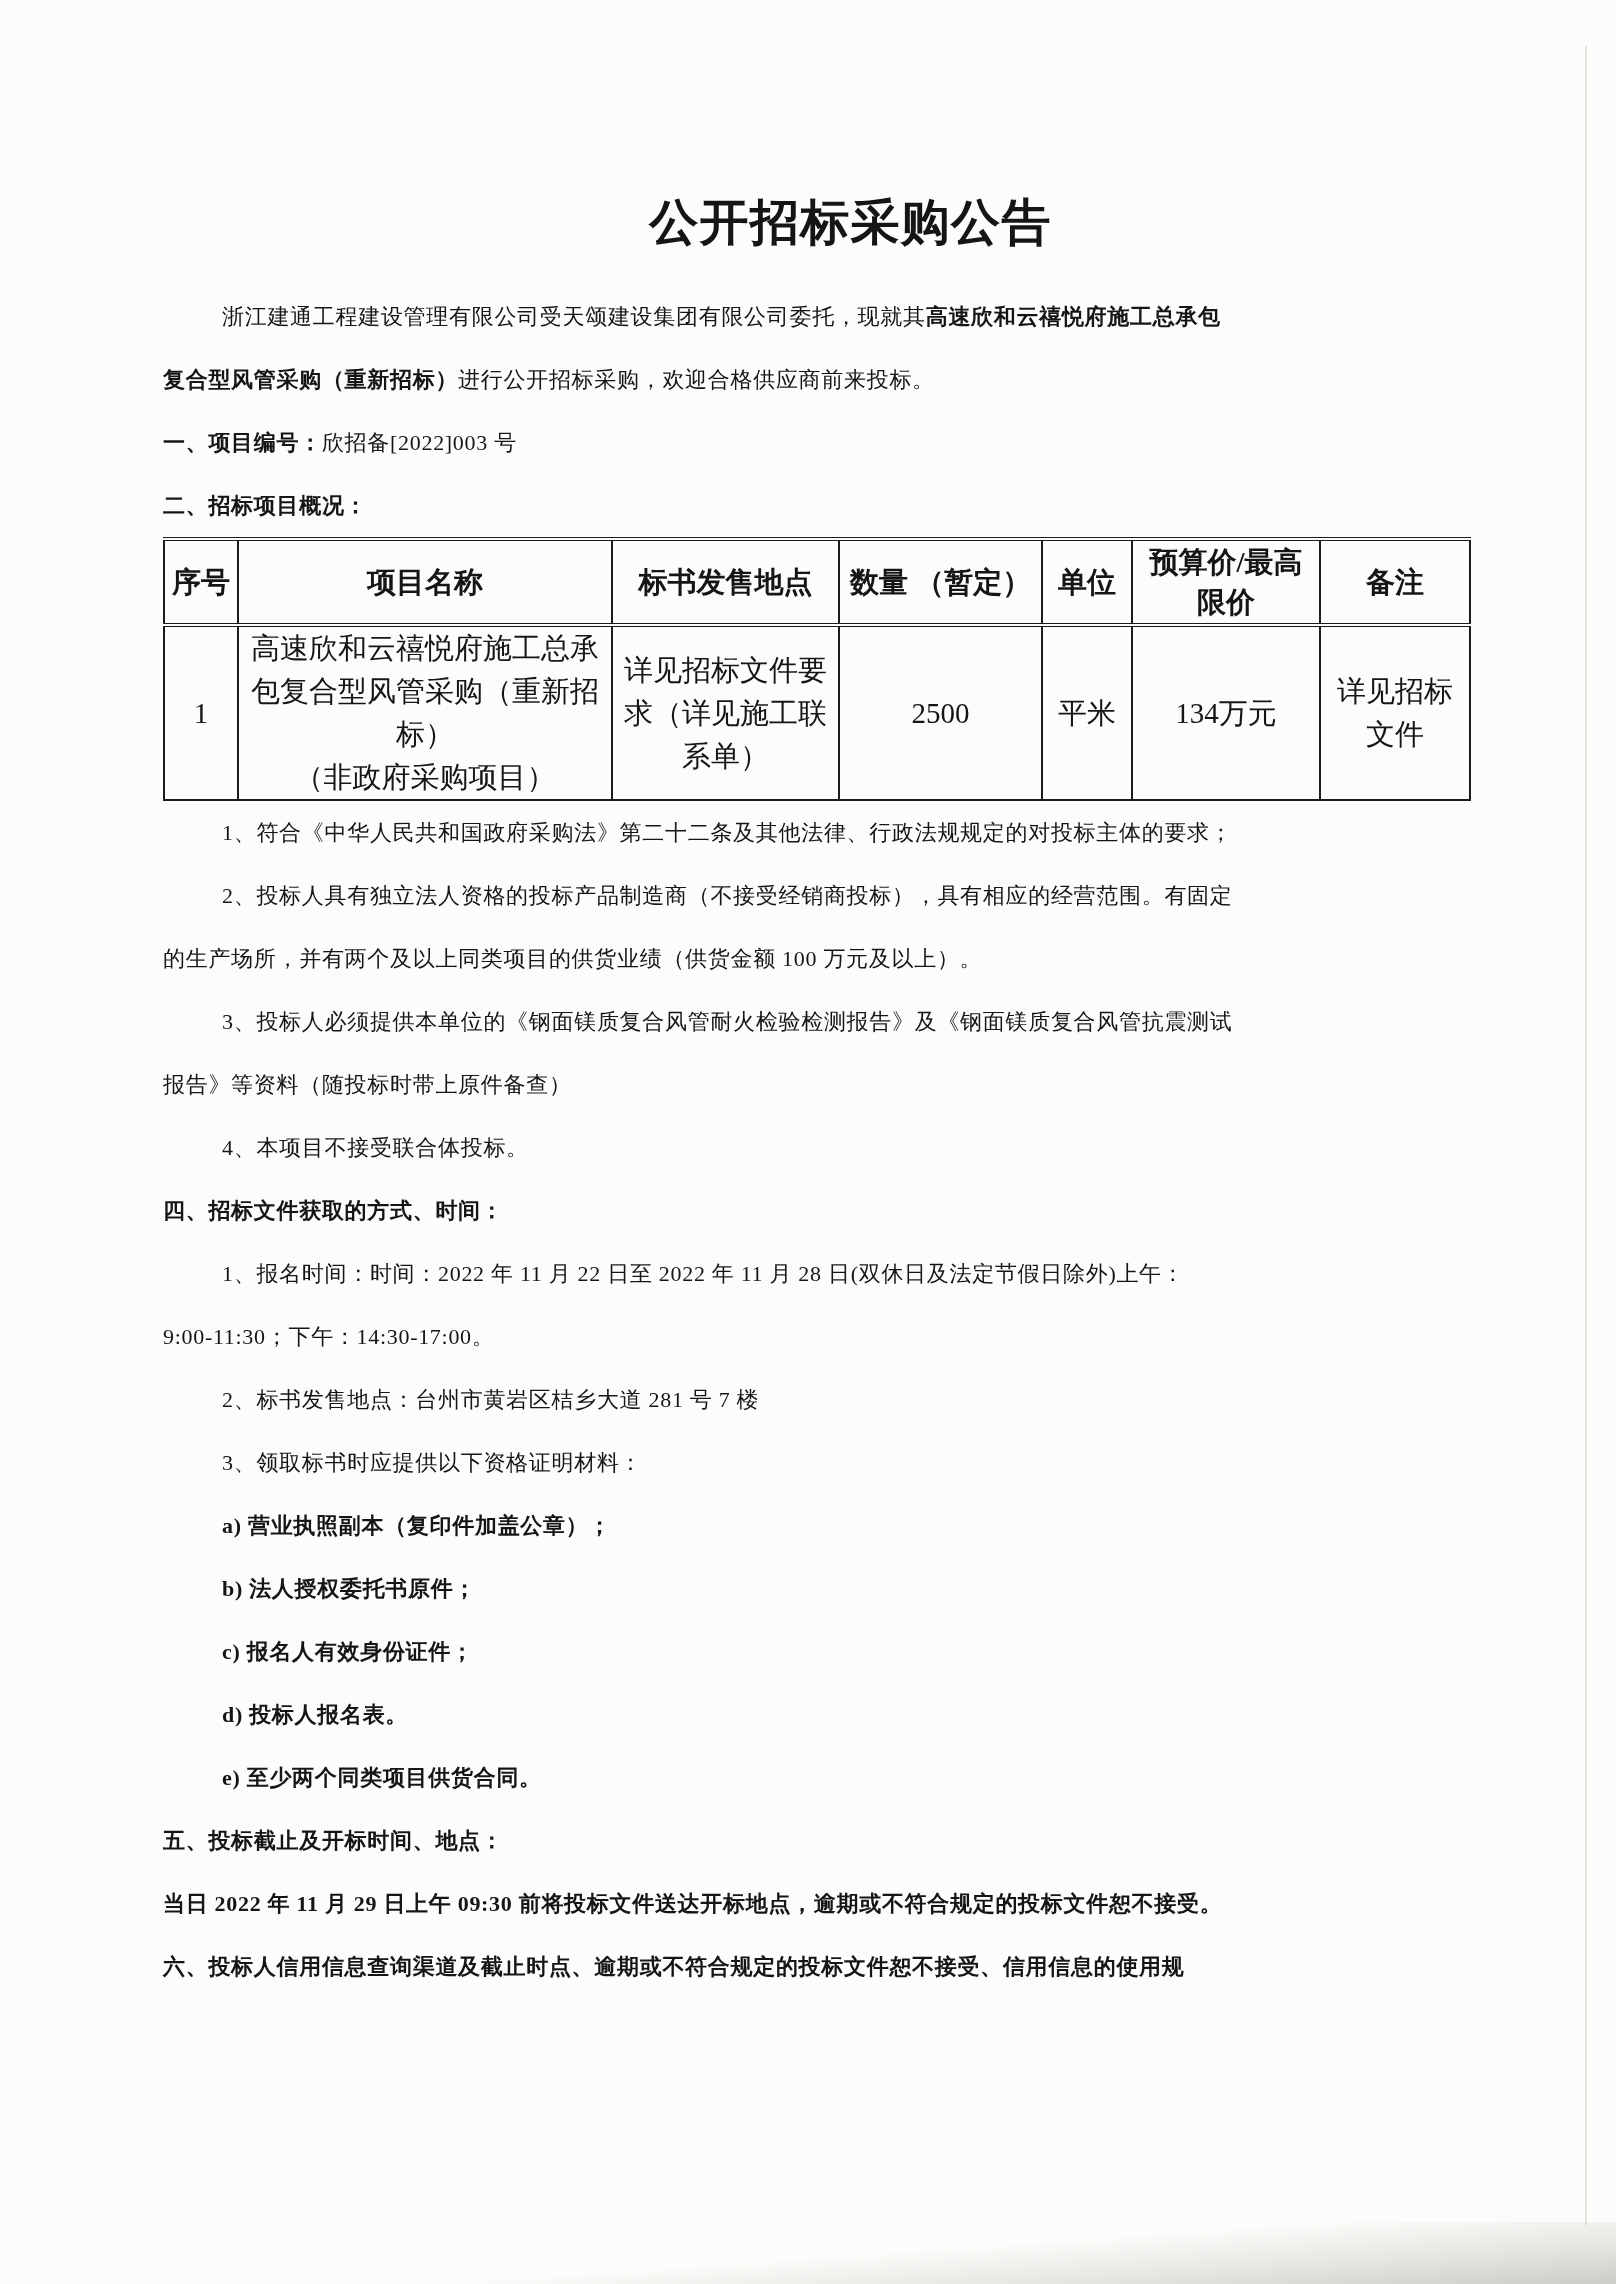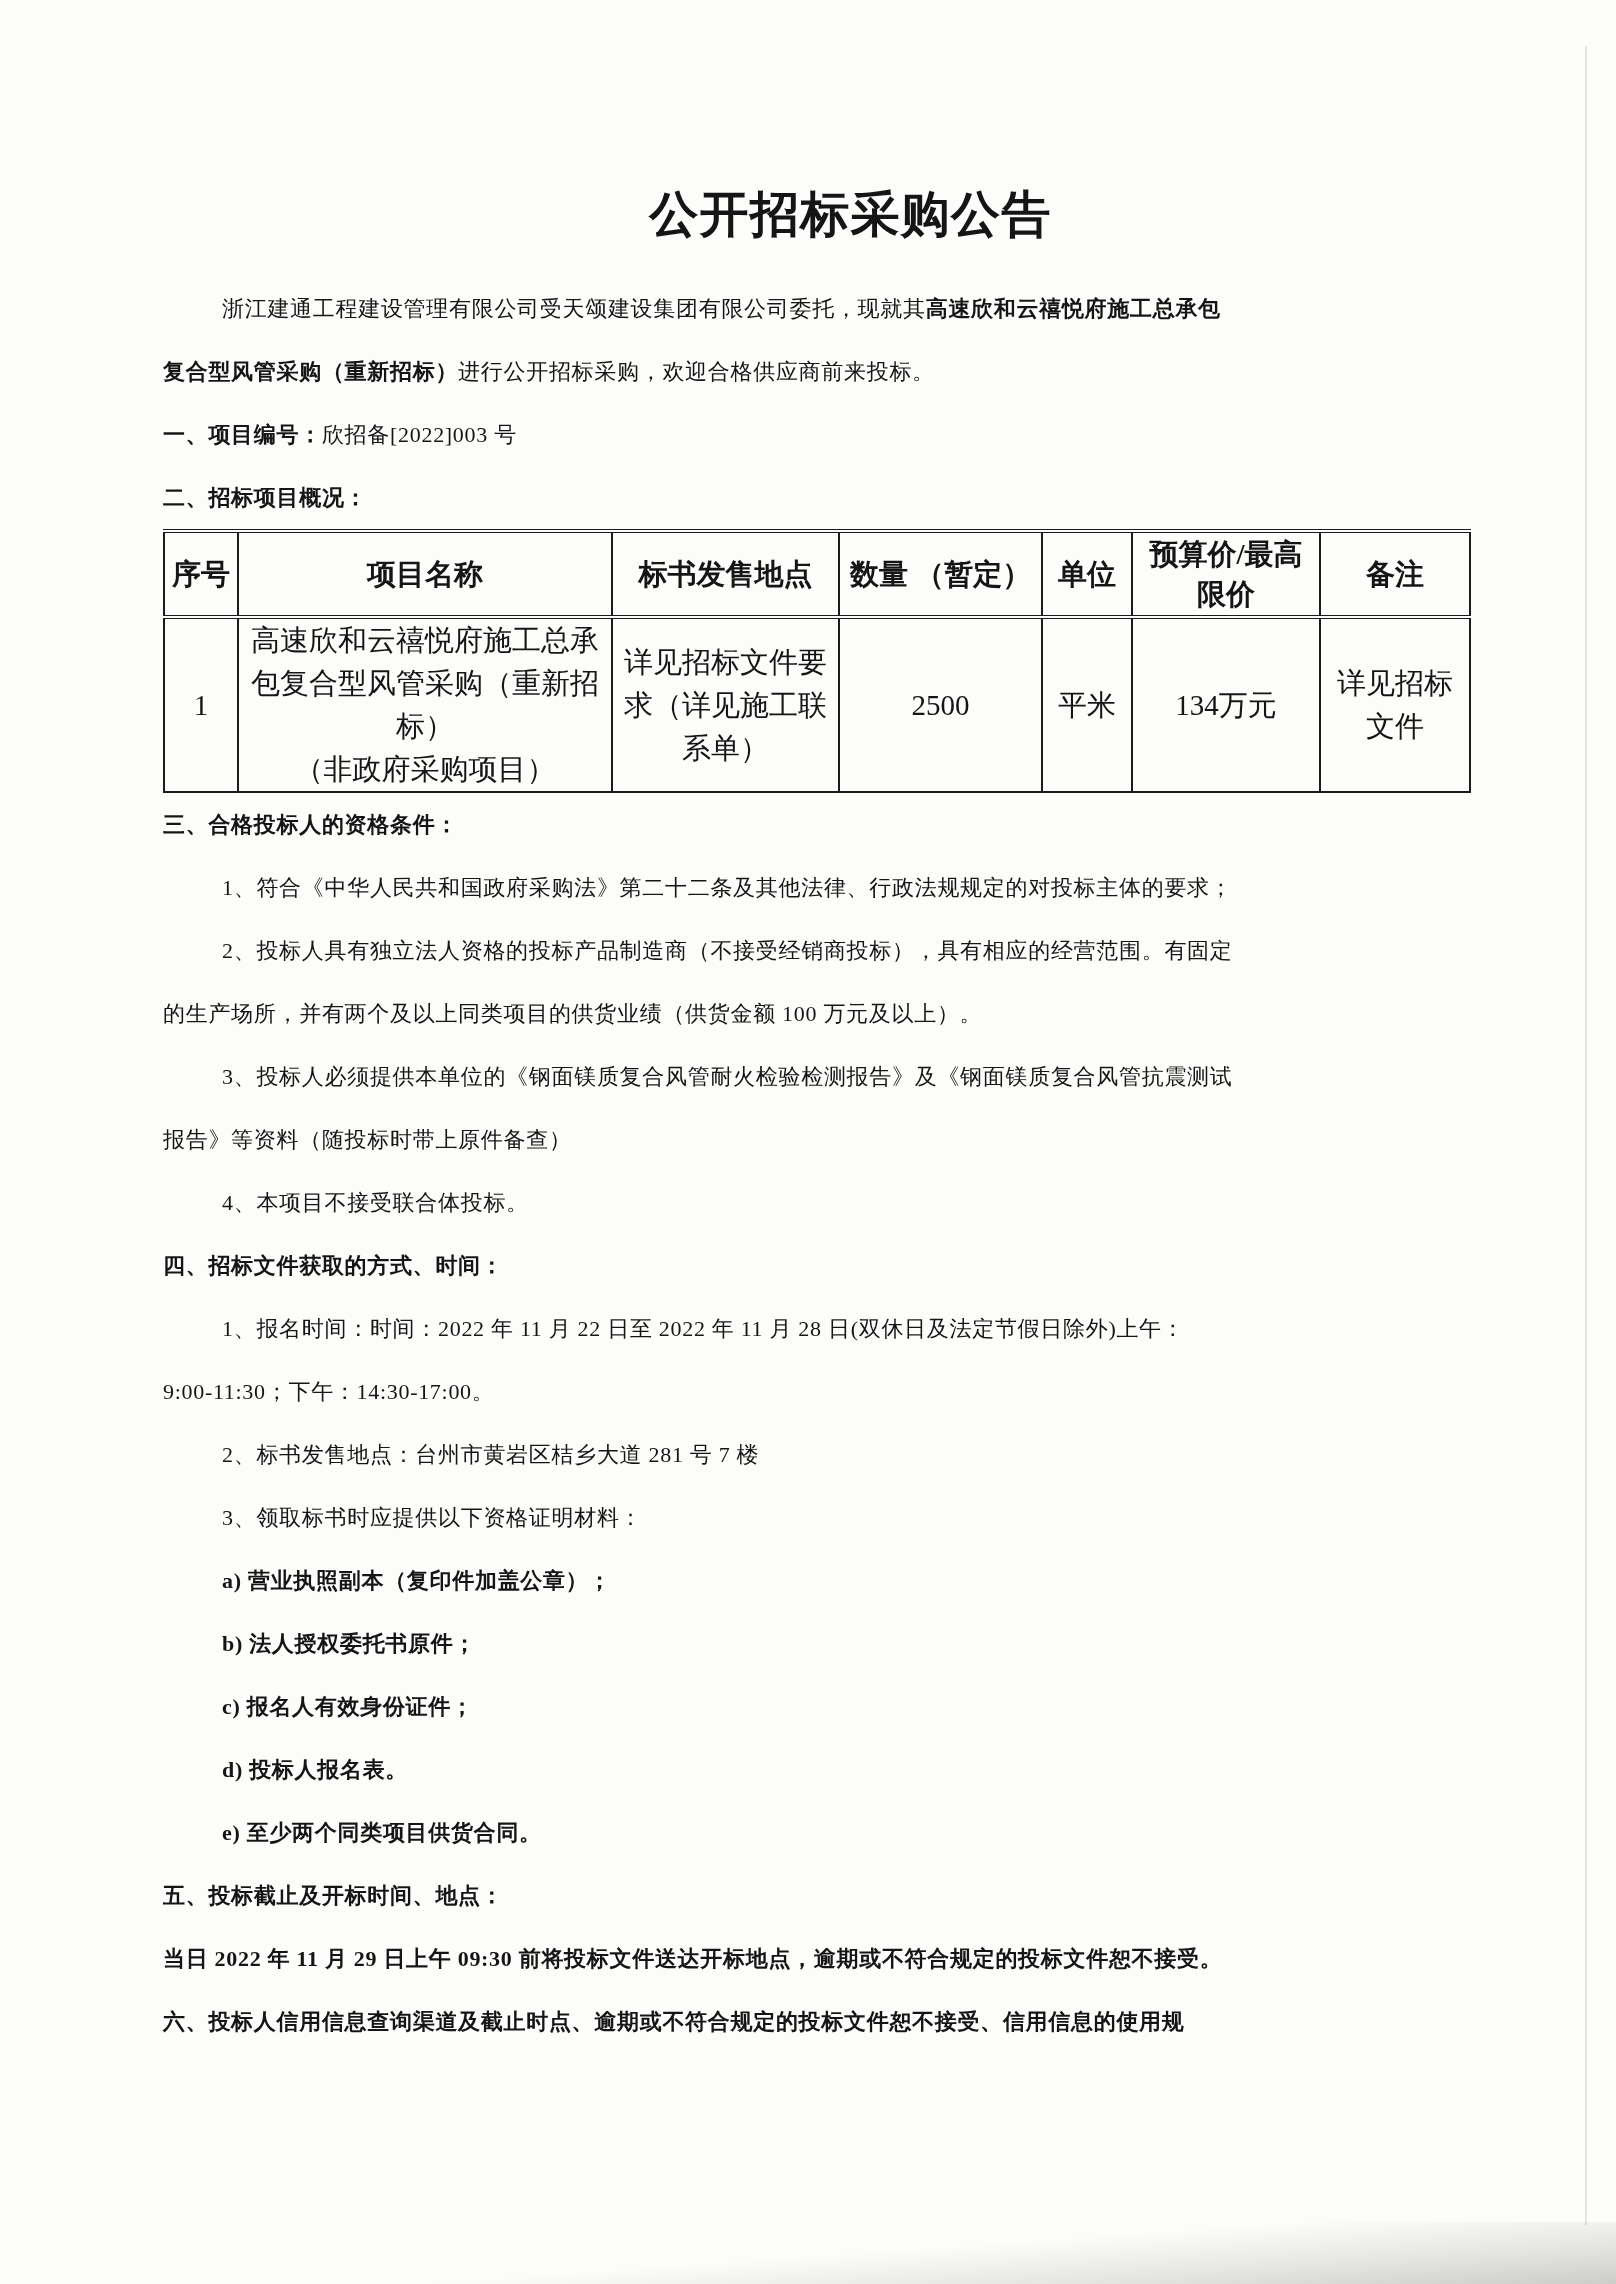--- a/index.html
+++ b/index.html
@@ -5,21 +5,21 @@
   html,body { margin:0; padding:0; background:#9a9a9a; }
   .page {
     position:relative;
     width:1616px; height:2284px;
     margin:0 auto;
     background:#fcfcfa;
     color:#151515;
     font-family:"Liberation Serif","DejaVu Serif",serif;
     overflow:hidden;
   }
-  .content { position:absolute; left:163px; top:0; width:1375px; }
+  .content { position:absolute; left:163px; top:8px; width:1375px; }
   .title {
     margin:176px 0 23px 0;
     text-align:center;
     font-size:49px; font-weight:bold;
     line-height:78px; letter-spacing:1.3px;
     white-space:nowrap;
   }
   .ln {
     font-size:22px; line-height:63px;
     letter-spacing:0.7px; white-space:nowrap;
@@ -103,21 +103,20 @@
           </td>
           <td class="c-tech">详见招标文件要求（详见施工联系单）</td>
           <td>2500</td>
           <td>平米</td>
           <td>134万元</td>
           <td class="c-note">详见招标文件</td>
         </tr>
       </tbody>
     </table>
 
-    <div class="ln b">三、合格投标人的资格条件：</div>
     <div class="ln ind">1、符合《中华人民共和国政府采购法》第二十二条及其他法律、行政法规规定的对投标主体的要求；</div>
     <div class="ln ind">2、投标人具有独立法人资格的投标产品制造商（不接受经销商投标），具有相应的经营范围。有固定</div>
     <div class="ln">的生产场所，并有两个及以上同类项目的供货业绩（供货金额 100 万元及以上）。</div>
     <div class="ln ind">3、投标人必须提供本单位的《钢面镁质复合风管耐火检验检测报告》及《钢面镁质复合风管抗震测试</div>
     <div class="ln">报告》等资料（随投标时带上原件备查）</div>
     <div class="ln ind">4、本项目不接受联合体投标。</div>
 
     <div class="ln b">四、招标文件获取的方式、时间：</div>
     <div class="ln ind">1、报名时间：时间：2022 年 11 月 22  日至 2022 年 11 月 28 日(双休日及法定节假日除外)上午：</div>
     <div class="ln">9:00-11:30；下午：14:30-17:00。</div>

